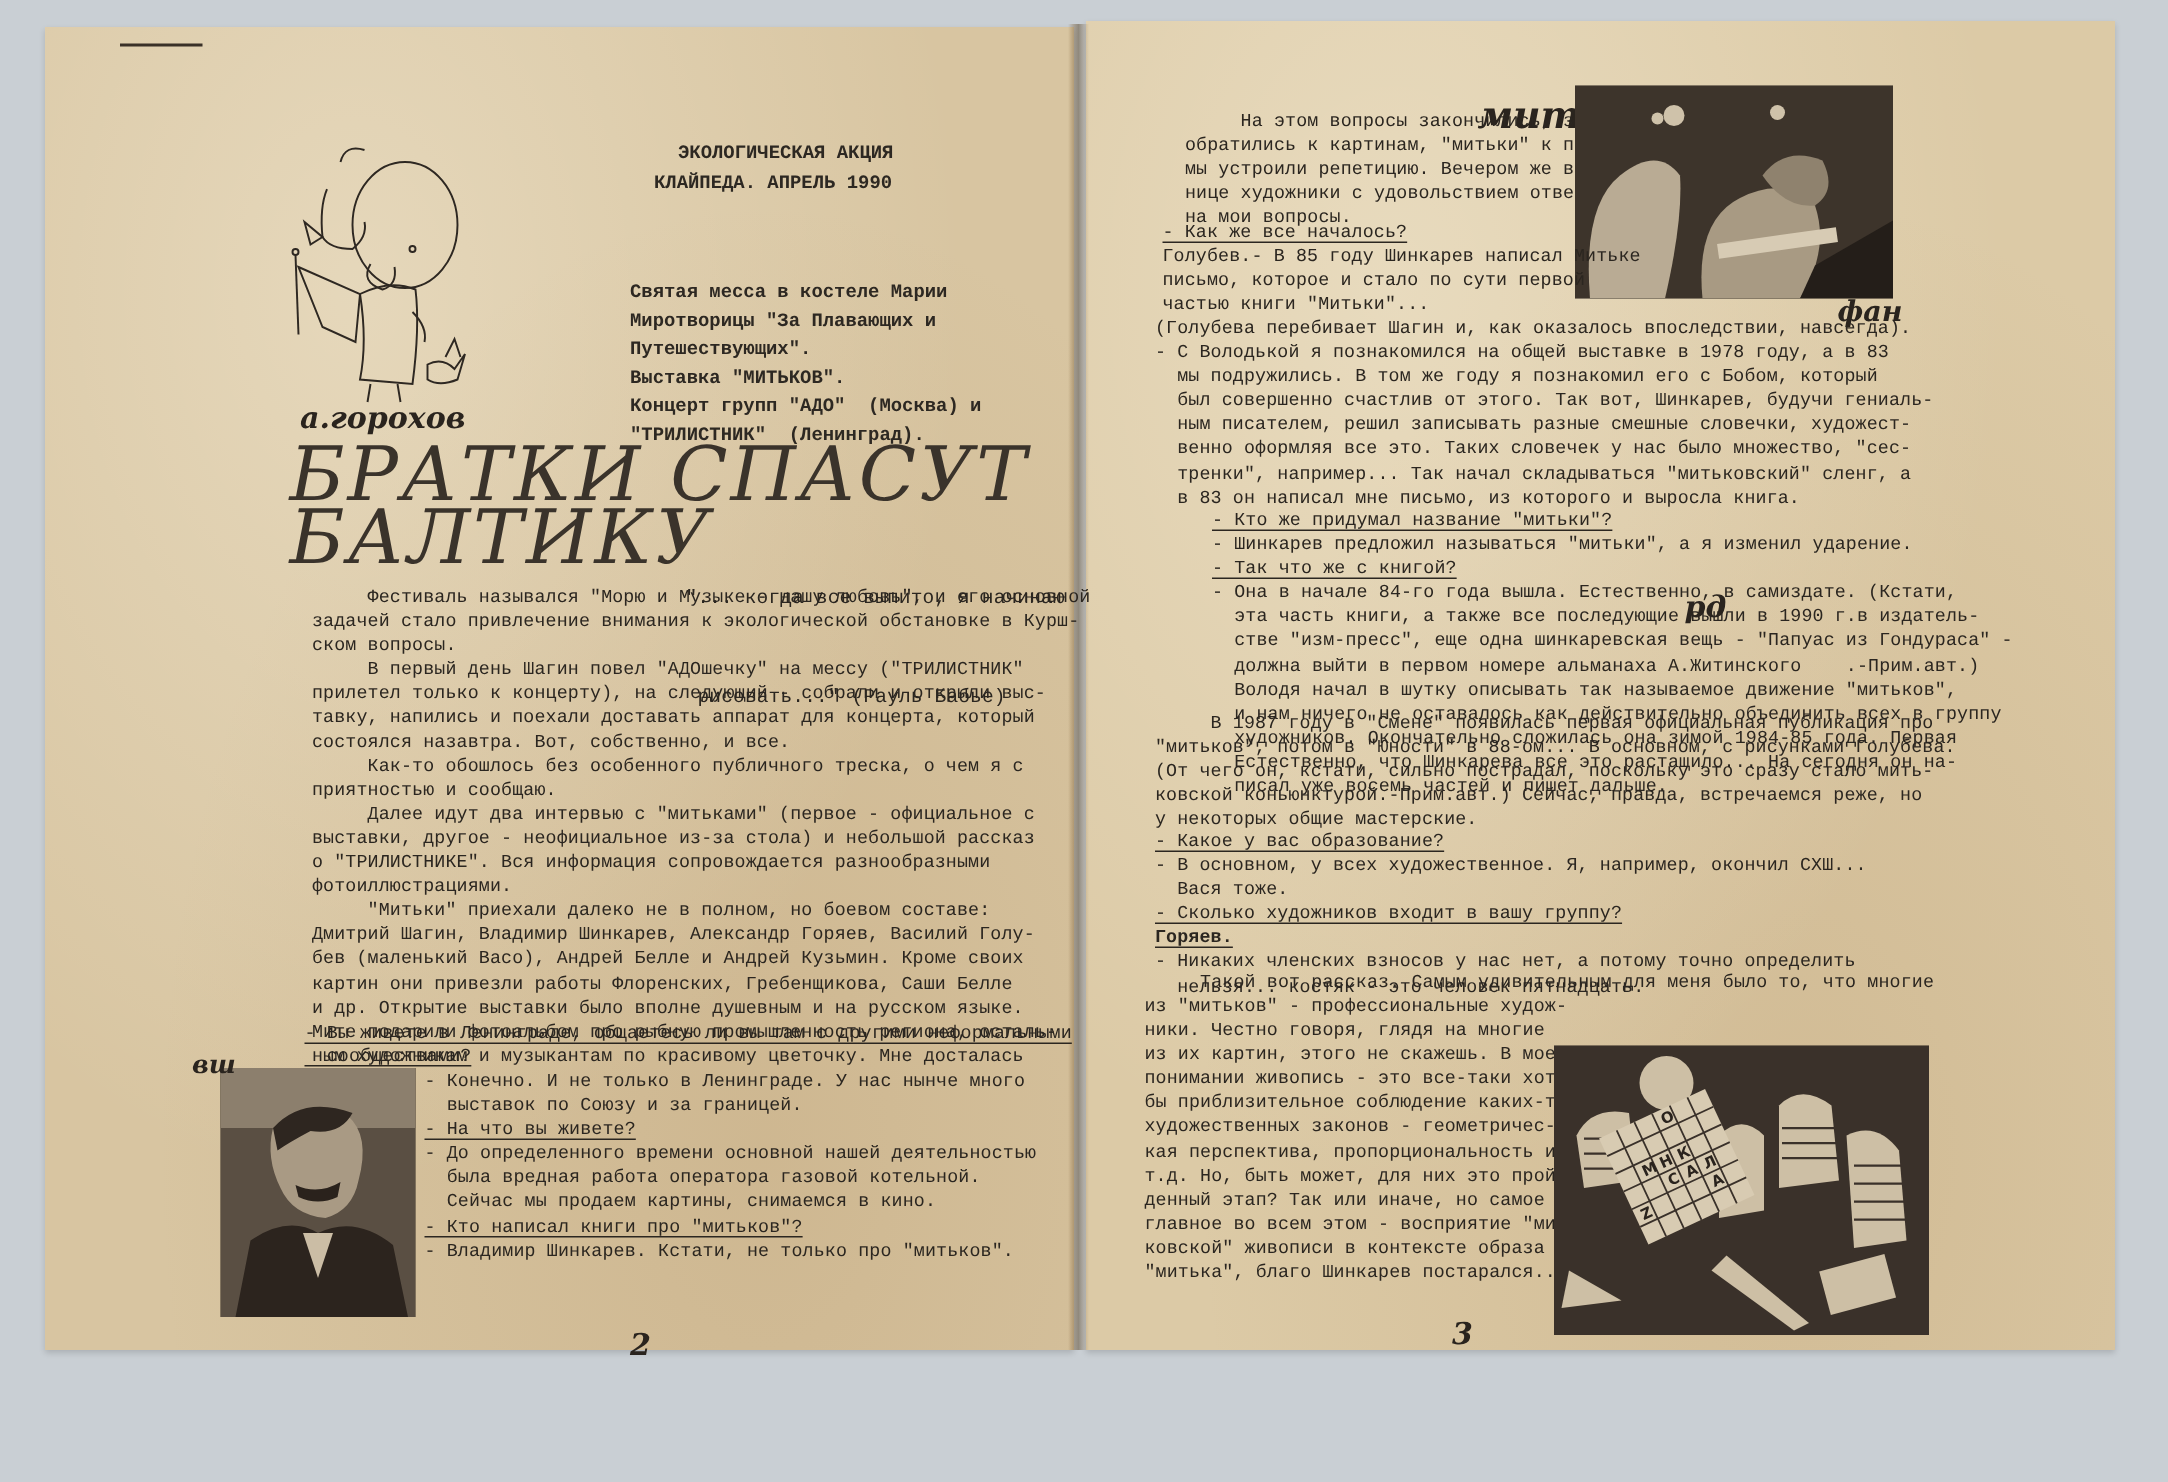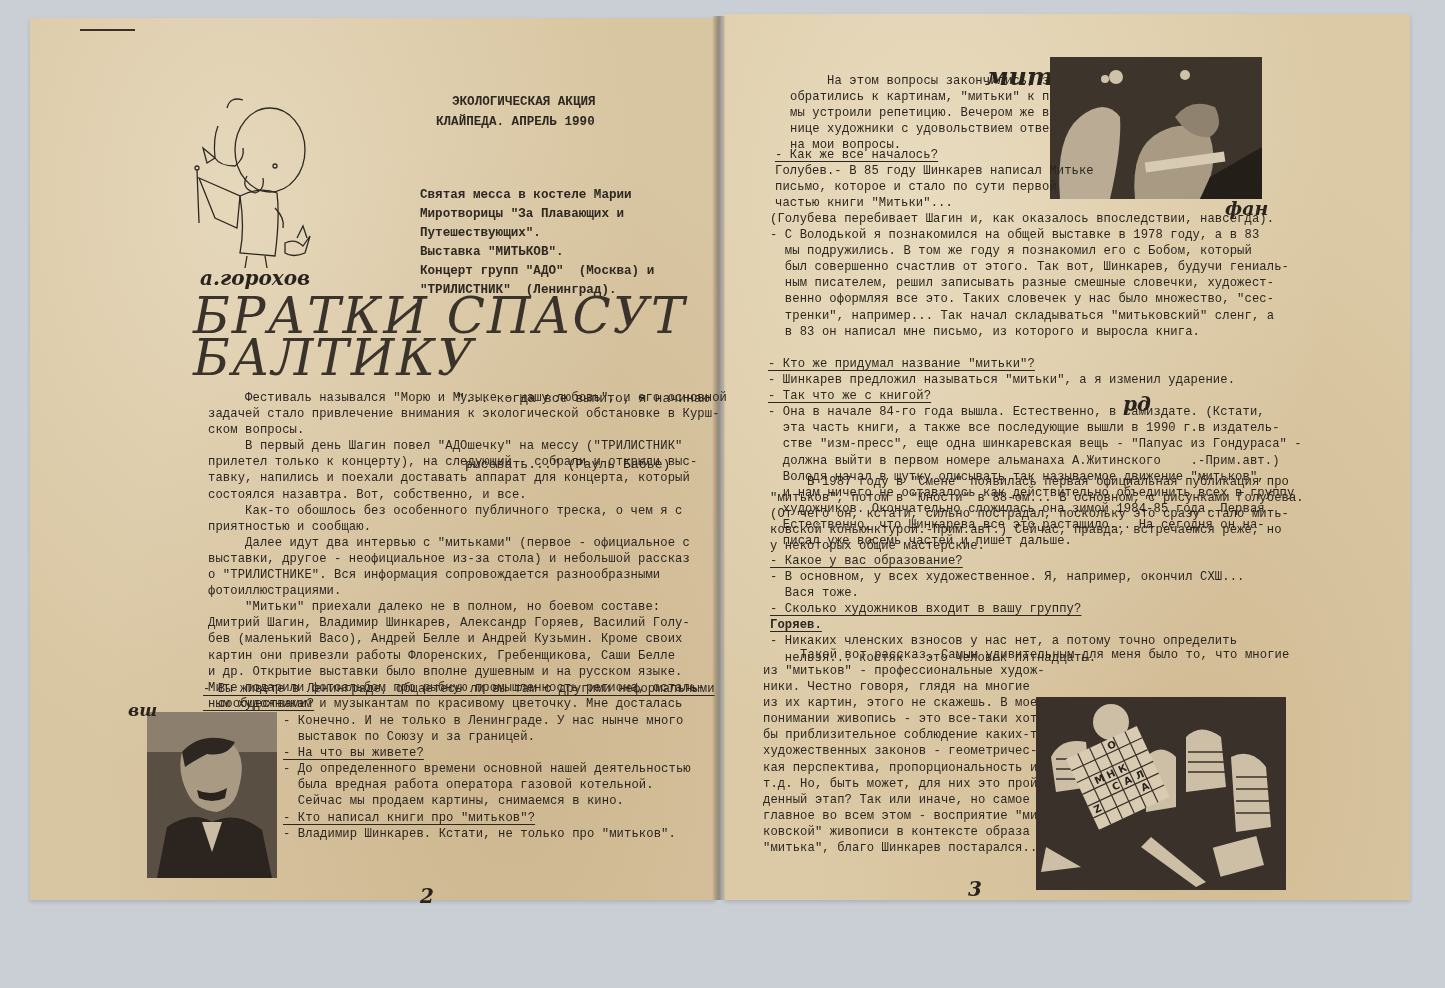--- a/index.html
+++ b/index.html
@@ -171,21 +171,21 @@
   <div class="mono">(Голубева перебивает Шагин и, как оказалось впоследствии, навсегда).</div>
   <div class="mono">- С Володькой я познакомился на общей выставке в 1978 году, а в 83</div>
   <div class="mono">  мы подружились. В том же году я познакомил его с Бобом, который</div>
   <div class="mono">  был совершенно счастлив от этого. Так вот, Шинкарев, будучи гениаль-</div>
   <div class="mono">  ным писателем, решил записывать разные смешные словечки, художест-</div>
   <div class="mono">  венно оформляя все это. Таких словечек у нас было множество, "сес-</div>
   <div class="mono">  тренки", например... Так начал складываться "митьковский" сленг, а</div>
   <div class="mono">  в 83 он написал мне письмо, из которого и выросла книга.</div>
 </div>
 
-<div class="abs" style="left:768px;top:339px;margin-top:17px;">
+<div class="abs" style="left:808px;top:339px;">
   <div class="mono u">- Кто же придумал название "митьки"?</div>
   <div class="mono">- Шинкарев предложил называться "митьки", а я изменил ударение.</div>
   <div class="mono u">- Так что же с книгой?</div>
   <div class="mono">- Она в начале 84-го года вышла. Естественно, в самиздате. (Кстати,</div>
   <div class="mono">  эта часть книги, а также все последующие вышли в 1990 г.в издатель-</div>
   <div class="mono">  стве "изм-пресс", еще одна шинкаревская вещь - "Папуас из Гондураса" -</div>
   <div class="mono">  должна выйти в первом номере альманаха А.Житинского    .-Прим.авт.)</div>
   <div class="mono">  Володя начал в шутку описывать так называемое движение "митьков",</div>
   <div class="mono">  и нам ничего не оставалось как действительно объединить всех в группу</div>
   <div class="mono">  художников. Окончательно сложилась она зимой 1984-85 года. Первая</div>

